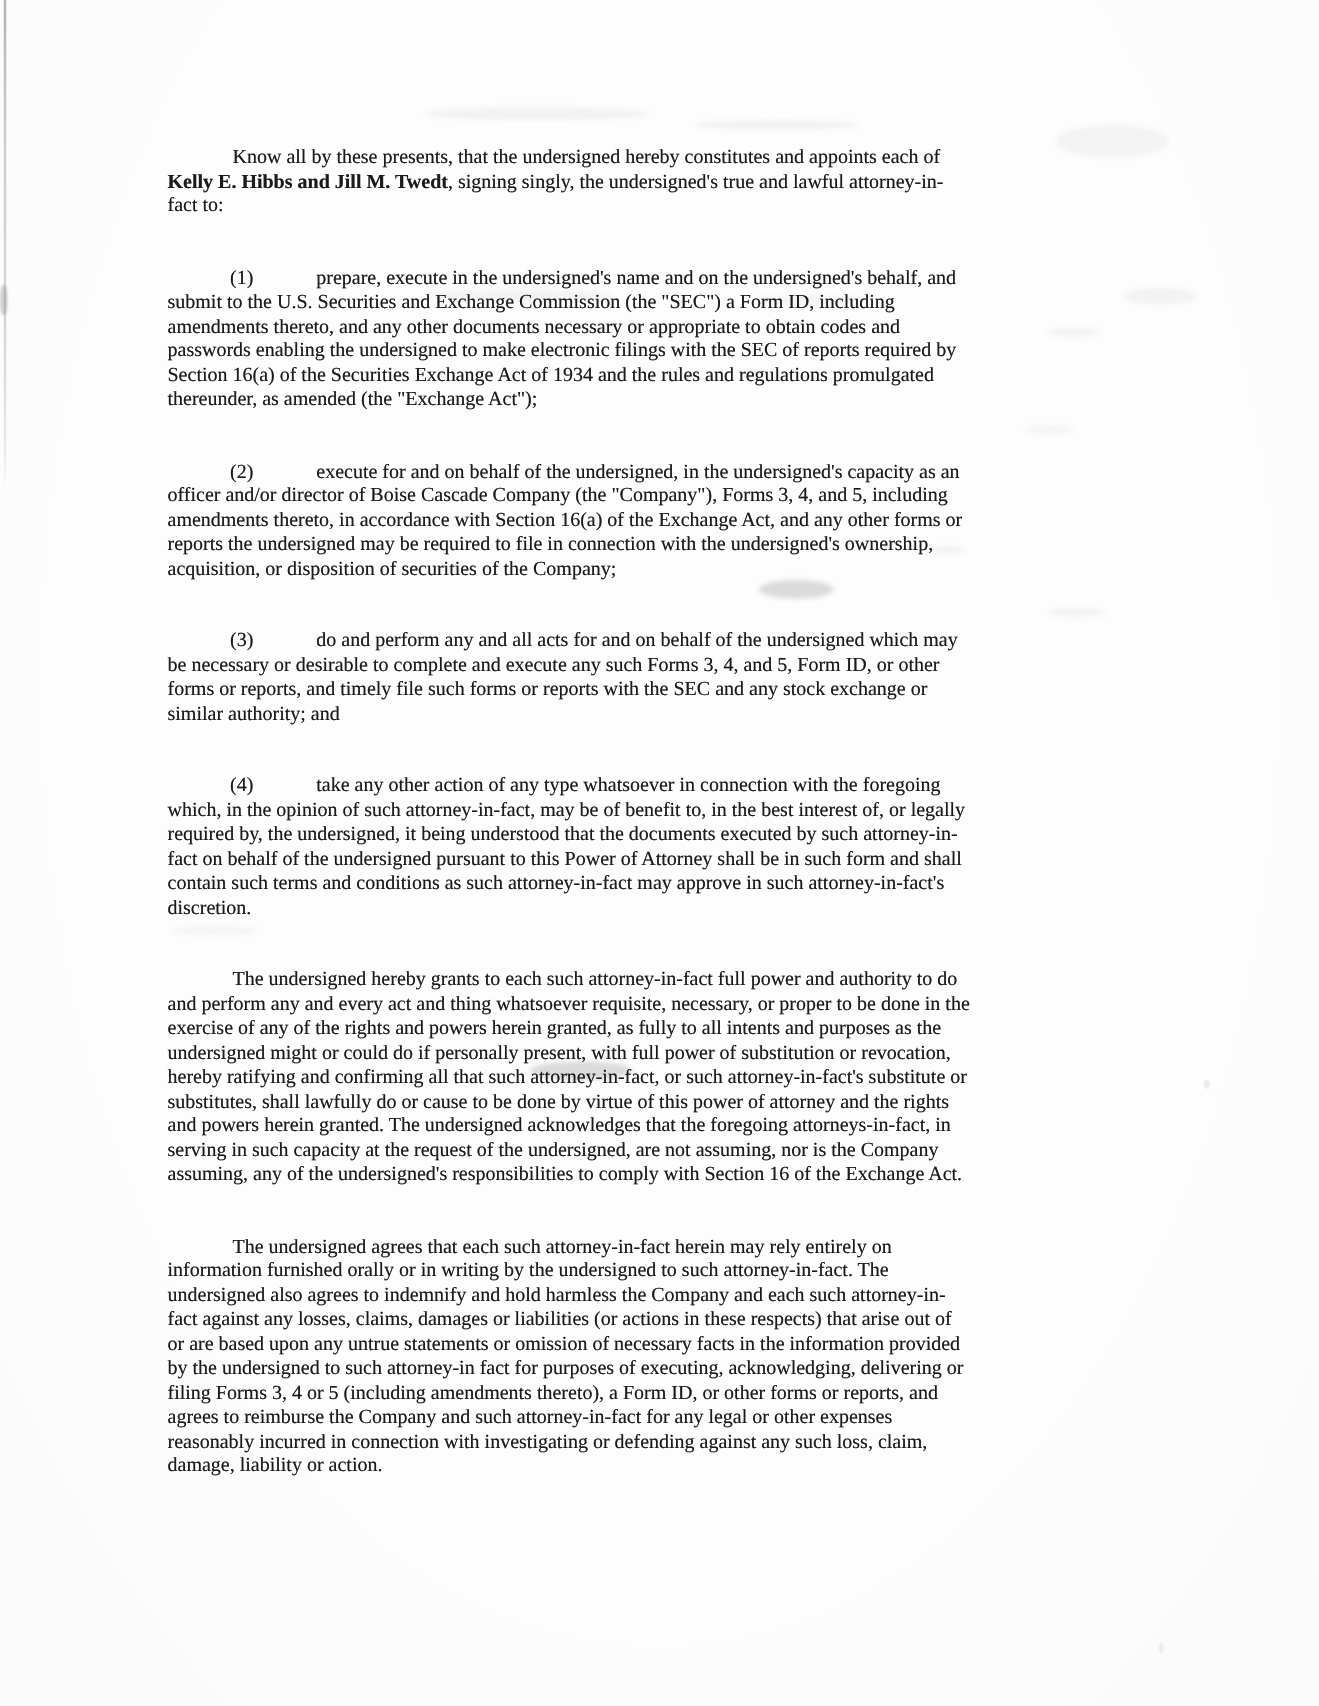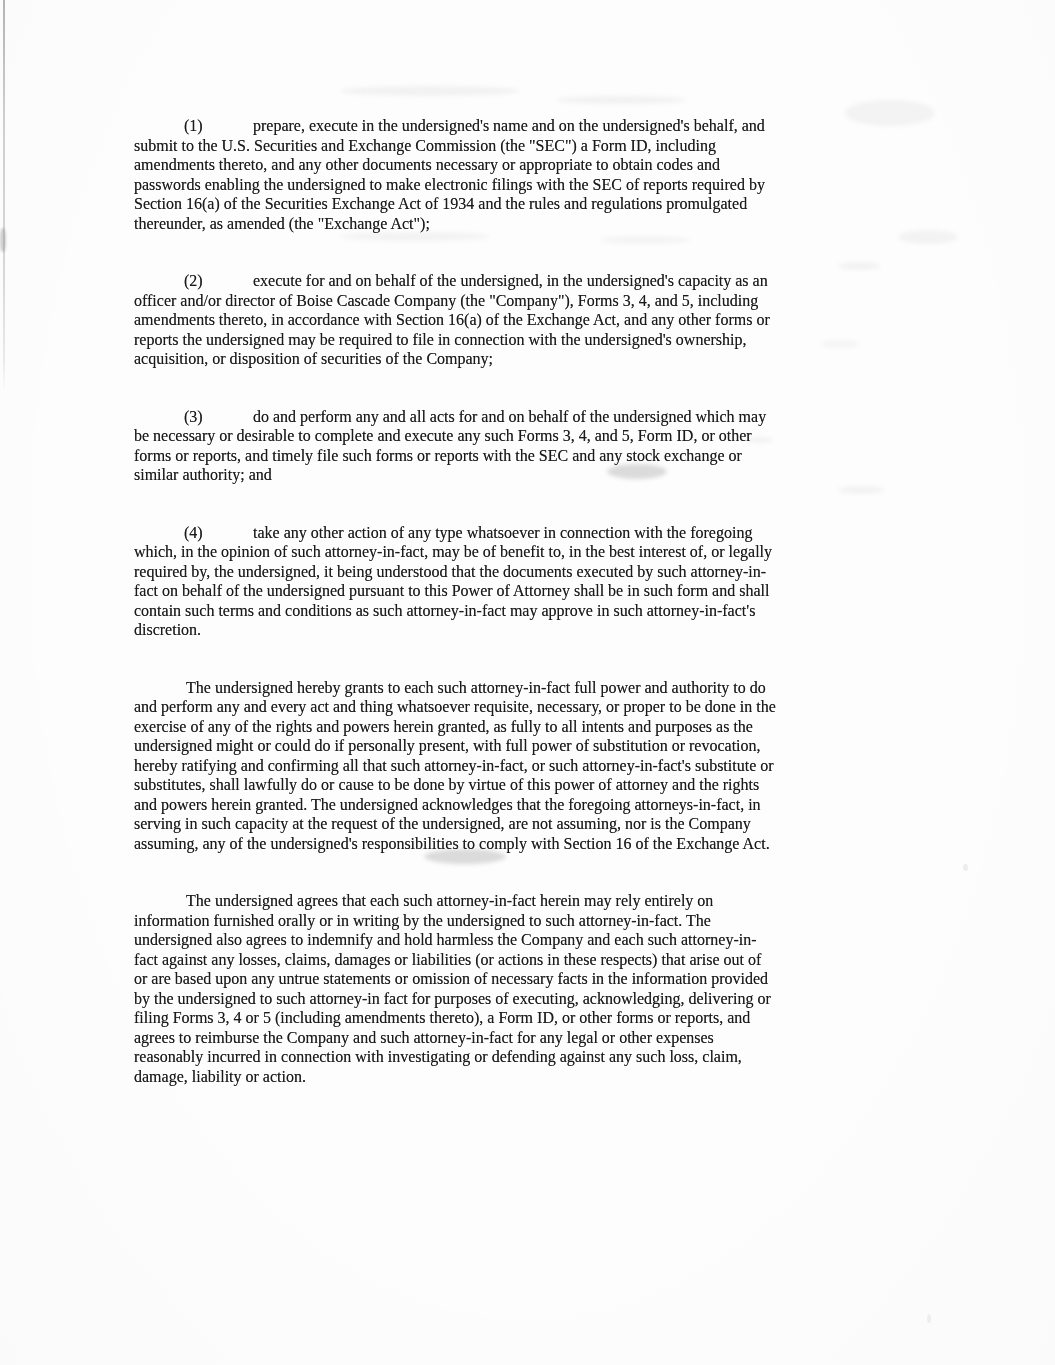--- a/index.html
+++ b/index.html
@@ -119,20 +119,21 @@
   <div class="smudge s10"></div>
   <div class="smudge s11"></div>
   <div class="smudge s12"></div>
   <div class="smudge s13"></div>
   <div class="smudge s14"></div>
   <div class="smudge s15"></div>
 
   <div class="content">
 
 
+    <p class="para indent"><span style="display:inline-block; text-indent:52px; display:inline;">Know all by these presents, that the undersigned hereby constitutes and appoints each of </span><b>Kelly E. Hibbs and Jill M. Twedt</b><span>, signing singly, the undersigned's true and lawful attorney-in-fact to:</span></p>
 
     <p class="para"><span class="pnum">(1)</span><span>prepare, execute in the undersigned's name and on the undersigned's behalf, and submit to the U.S. Securities and Exchange Commission (the "SEC") a Form ID, including amendments thereto, and any other documents necessary or appropriate to obtain codes and passwords enabling the undersigned to make electronic filings with the SEC of reports required by Section 16(a) of the Securities Exchange Act of 1934 and the rules and regulations promulgated thereunder, as amended (the "Exchange Act");</span></p>
 
     <p class="para"><span class="pnum">(2)</span><span>execute for and on behalf of the undersigned, in the undersigned's capacity as an officer and/or director of Boise Cascade Company (the "Company"), Forms 3, 4, and 5, including amendments thereto, in accordance with Section 16(a) of the Exchange Act, and any other forms or reports the undersigned may be required to file in connection with the undersigned's ownership, acquisition, or disposition of securities of the Company;</span></p>
 
     <p class="para"><span class="pnum">(3)</span><span>do and perform any and all acts for and on behalf of the undersigned which may be necessary or desirable to complete and execute any such Forms 3, 4, and 5, Form ID, or other forms or reports, and timely file such forms or reports with the SEC and any stock exchange or similar authority; and</span></p>
 
     <p class="para"><span class="pnum">(4)</span><span>take any other action of any type whatsoever in connection with the foregoing which, in the opinion of such attorney-in-fact, may be of benefit to, in the best interest of, or legally required by, the undersigned, it being understood that the documents executed by such attorney-in-fact on behalf of the undersigned pursuant to this Power of Attorney shall be in such form and shall contain such terms and conditions as such attorney-in-fact may approve in such attorney-in-fact's discretion.</span></p>
 
     <p class="para indent">The undersigned hereby grants to each such attorney-in-fact full power and authority to do and perform any and every act and thing whatsoever requisite, necessary, or proper to be done in the exercise of any of the rights and powers herein granted, as fully to all intents and purposes as the undersigned might or could do if personally present, with full power of substitution or revocation, hereby ratifying and confirming all that such attorney-in-fact, or such attorney-in-fact's substitute or substitutes, shall lawfully do or cause to be done by virtue of this power of attorney and the rights and powers herein granted. The undersigned acknowledges that the foregoing attorneys-in-fact, in serving in such capacity at the request of the undersigned, are not assuming, nor is the Company assuming, any of the undersigned's responsibilities to comply with Section 16 of the Exchange Act.</p>

